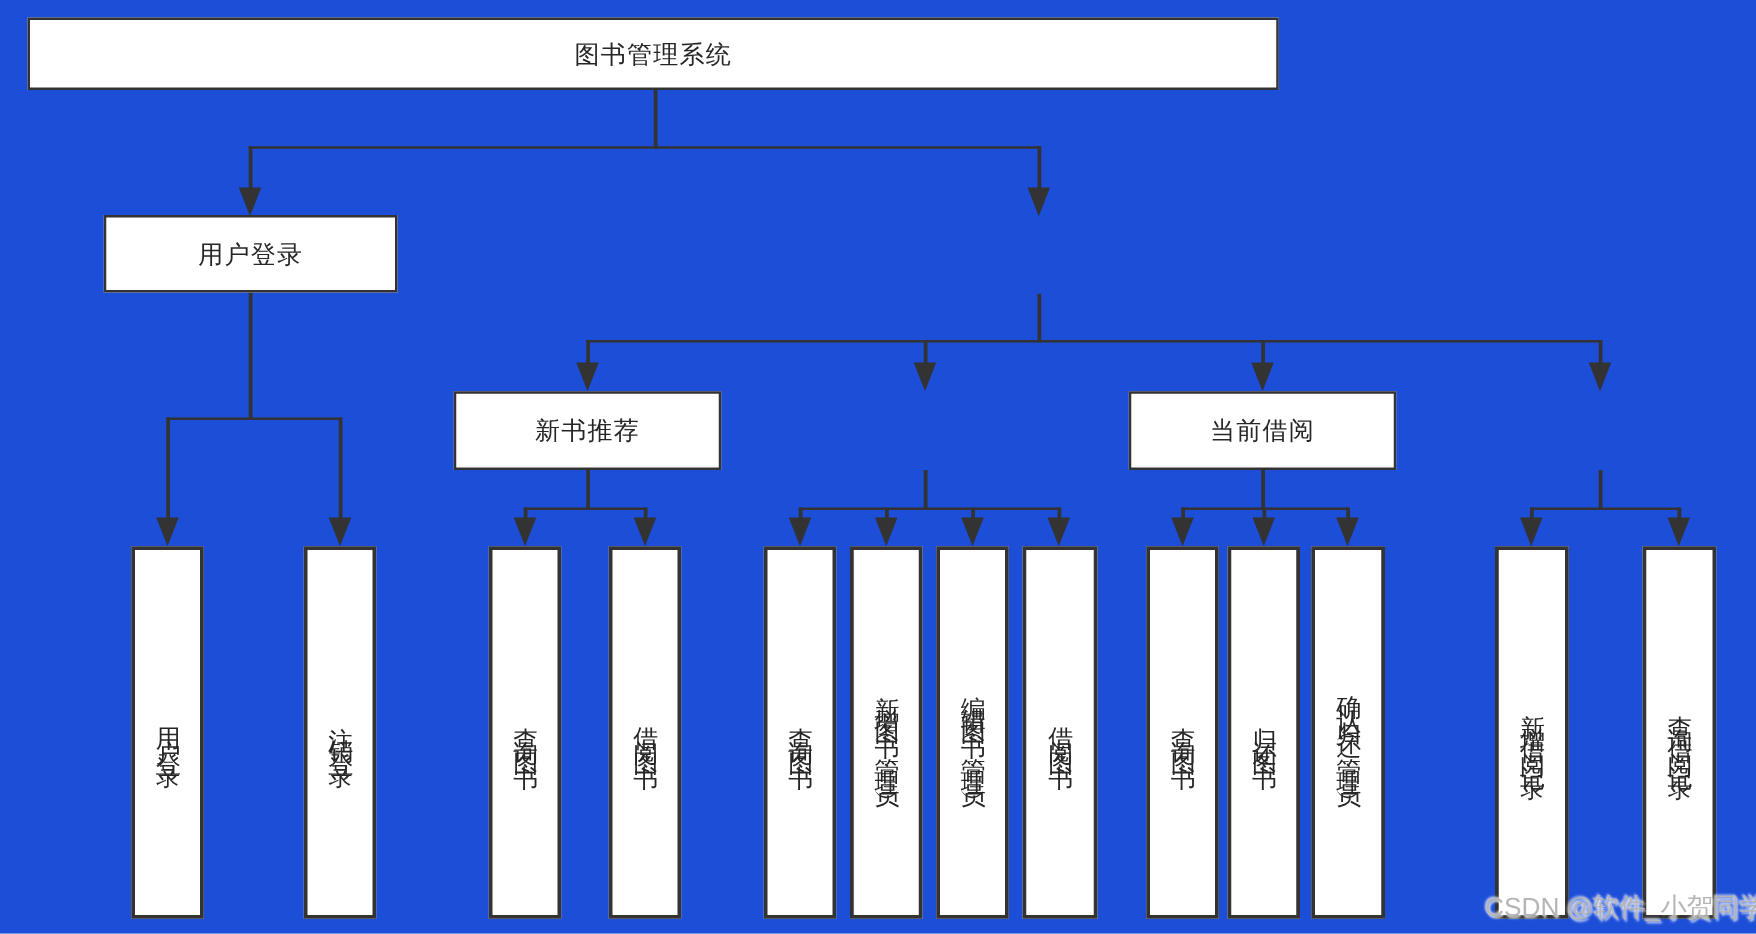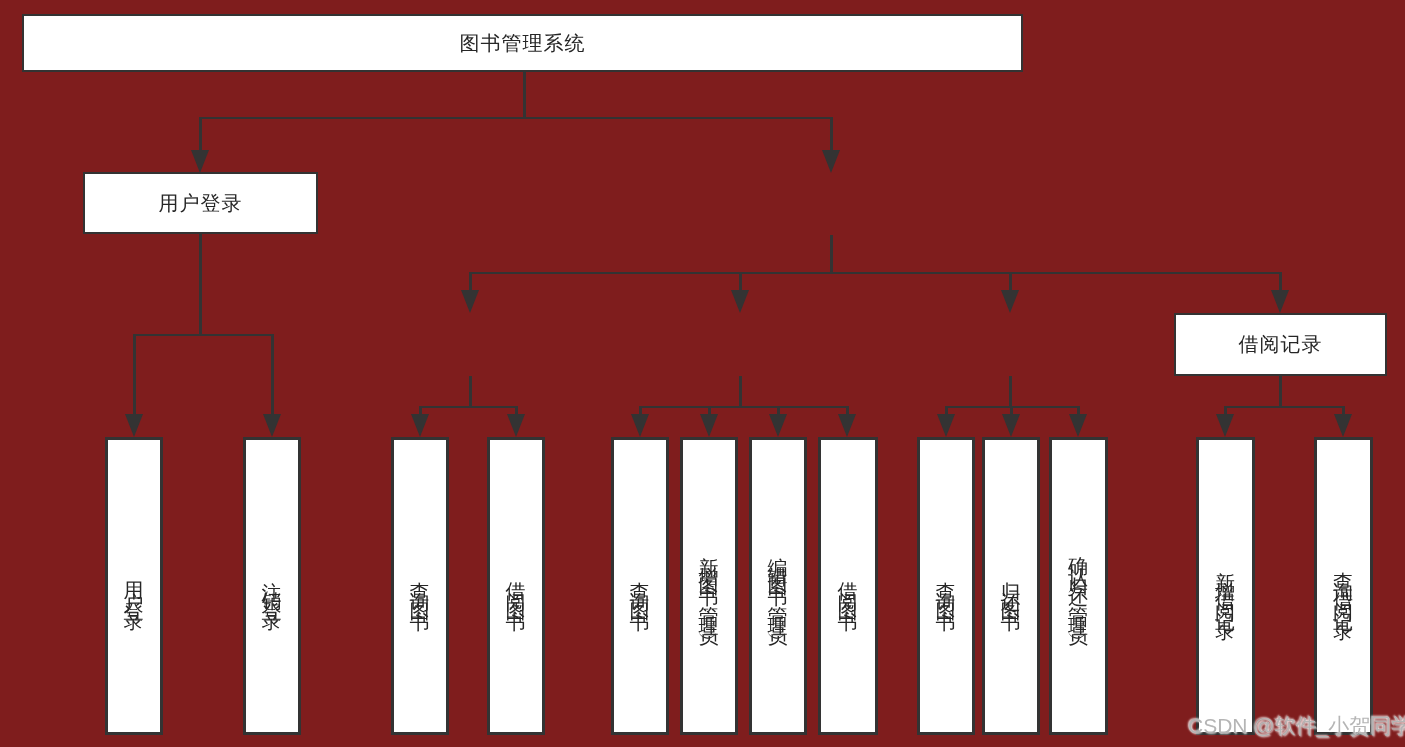--- a/index.html
+++ b/index.html
@@ -1,17 +1,17 @@
 <!DOCTYPE html>
 <html><head>
 <meta charset="utf-8">
 <style>
   html,body { margin:0; padding:0; background:#ffffff; }
   .canvas {
-    position:relative; width:1405px; height:747px; background:#7f1d1d;
+    position:relative; width:1405px; height:747px; background:#1d4ed8;
     font-family:"Liberation Sans","DejaVu Sans",sans-serif; color:#262626;
     overflow:hidden;
   }
   .node {
     position:absolute; background:#ffffff; border:2px solid #333333;
     box-sizing:border-box; display:flex; align-items:center; justify-content:center;
   }
   .node.leaf { border-width:3px; }
   .lbl { font-size:20px; letter-spacing:1px; white-space:nowrap; }
   .node.leaf .lbl {
@@ -96,22 +96,25 @@
   <div class="arr" style="left:1334px;top:414px"></div>
 
   <div class="node" style="left:22px;top:14px;width:1001px;height:58px">
     <span class="lbl">图书管理系统</span>
   </div>
 
   <div class="node" style="left:83px;top:172px;width:235px;height:62px">
     <span class="lbl">用户登录</span>
   </div>
 
-  <div class="node" style="left:1174px;top:313px;width:213px;height:63px">
-    <span class="lbl">借阅记录</span>
+  <div class="node" style="left:363px;top:313px;width:214px;height:63px">
+    <span class="lbl">新书推荐</span>
+  </div>
+  <div class="node" style="left:903px;top:313px;width:214px;height:63px">
+    <span class="lbl">当前借阅</span>
   </div>
 
   <div class="node leaf" style="left:105px;top:437px;width:58px;height:298px">
     <span class="lbl">用户登录</span>
   </div>
   <div class="node leaf" style="left:243px;top:437px;width:58px;height:298px">
     <span class="lbl">注销登录</span>
   </div>
 
   <div class="node leaf" style="left:391px;top:437px;width:58px;height:298px">

